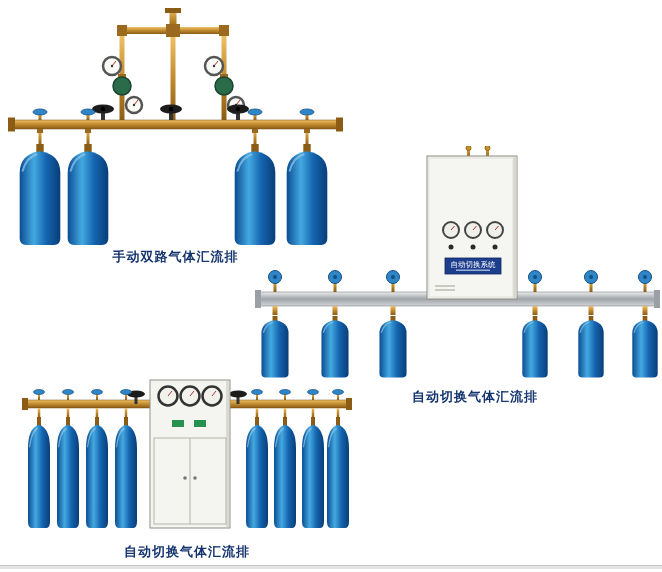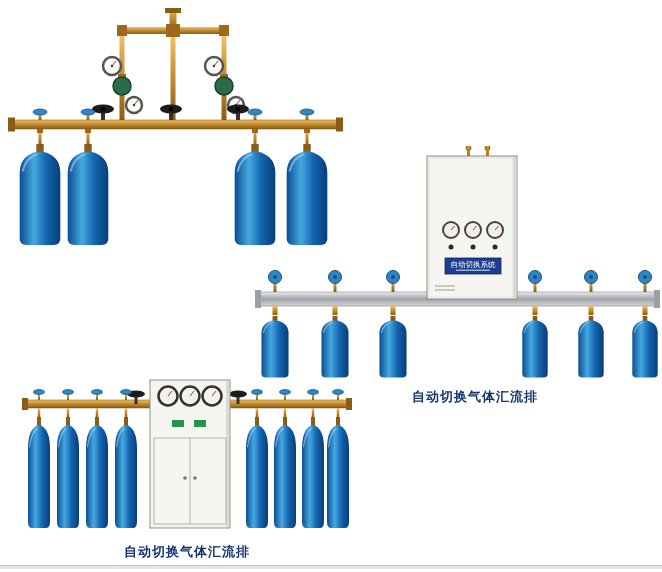--- a/index.html
+++ b/index.html
@@ -131,20 +131,21 @@
         <use href="#cylinder" x="223" y="136" width="48" height="102"></use>
 
         <rect x="297.5" y="105" width="3" height="7" fill="url(#gBrass)"></rect>
         <ellipse cx="299" cy="104" rx="7" ry="3" fill="#2e86c8" stroke="#17517e" stroke-width="0.8"></ellipse>
         <rect x="297.5" y="121" width="3" height="17" fill="url(#gBrass)"></rect>
         <rect x="296" y="121" width="6" height="4" fill="#9c6a1e"></rect>
         <use href="#cylinder" x="275" y="136" width="48" height="102"></use>
       </g>
     </svg>
   </div>
+  <div class="caption" style="left:8px;top:248px;width:335px;">手动双路气体汇流排</div>
 
   <div class="figure" style="left:255px;top:146px;">
     <svg width="405" height="240" viewBox="0 0 405 240">
 
       <g>
         <rect x="0" y="146" width="405" height="14" fill="url(#gRail)" stroke="#7e848b" stroke-width="0.6"></rect>
         <rect x="0" y="144" width="6" height="18" fill="#9aa0a6"></rect>
         <rect x="399" y="144" width="6" height="18" fill="#9aa0a6"></rect>
       </g>
 

